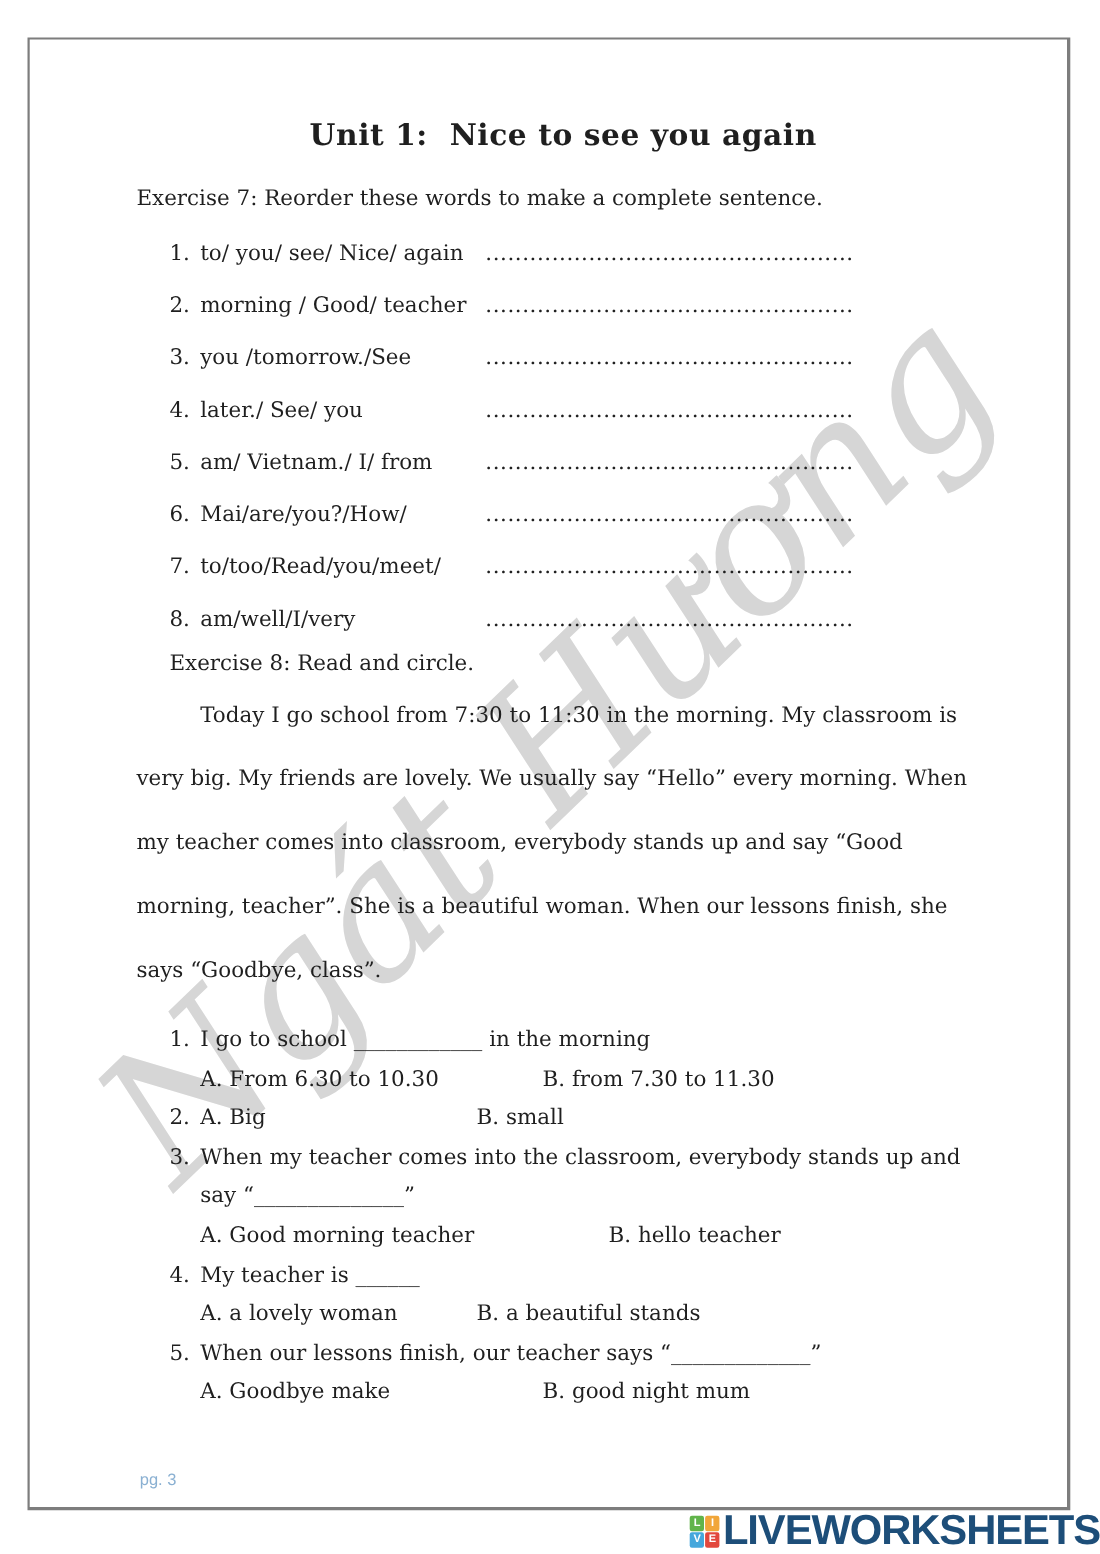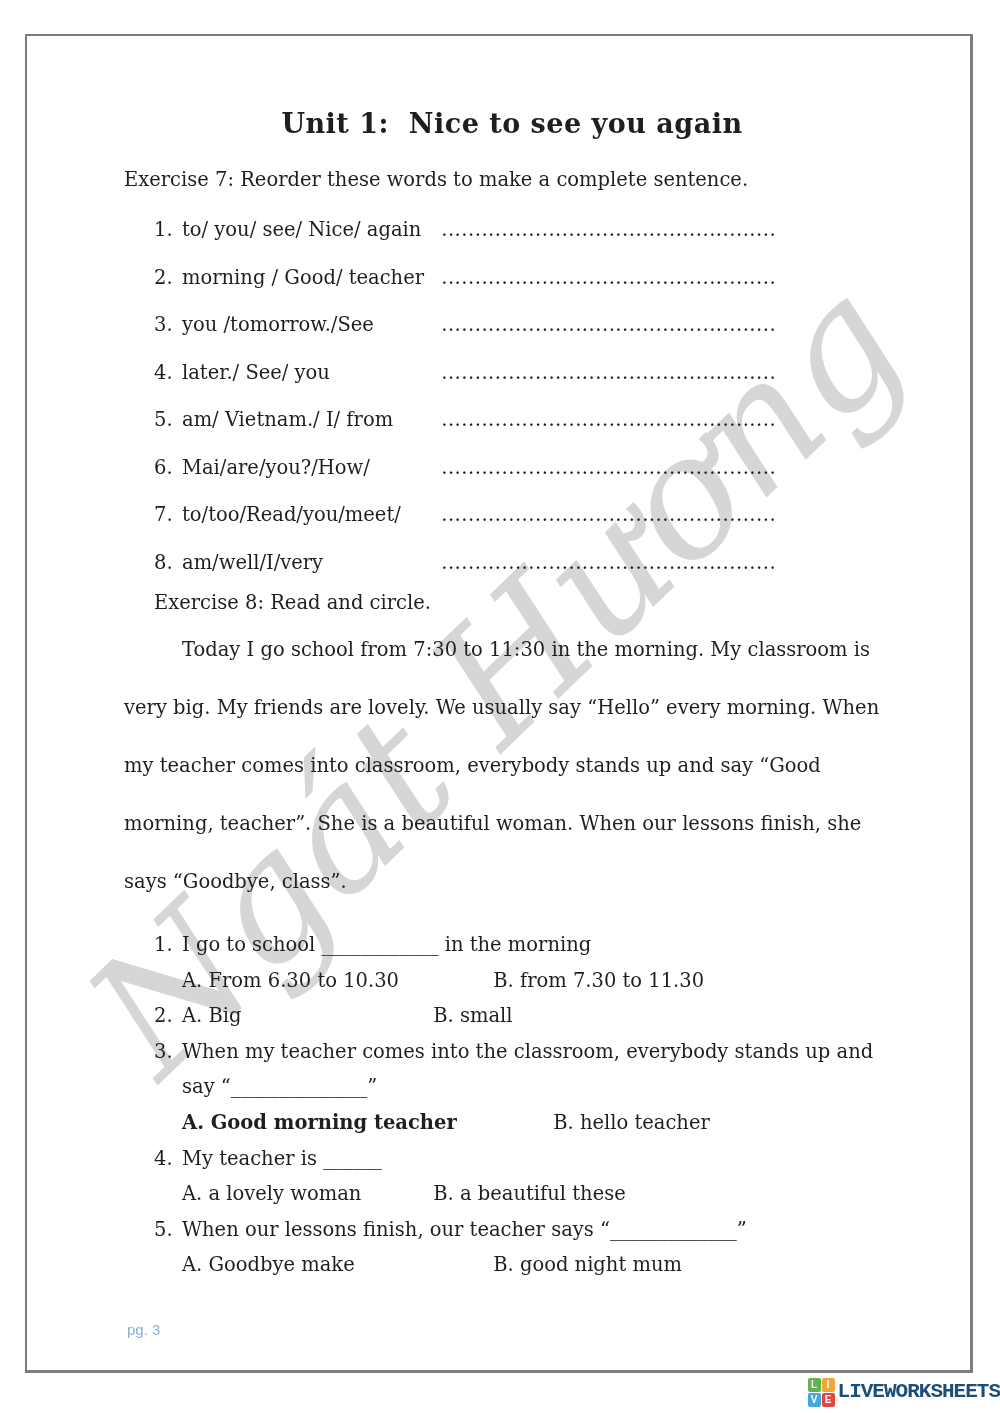--- a/index.html
+++ b/index.html
@@ -36,36 +36,36 @@
   .para-line { height:58px; line-height:58px; white-space:nowrap; font-size:19.5px; }
   .para-line.first { text-indent:58px; }
 
   .questions { margin-top:16px; font-size:19.5px; }
   .q { position:relative; }
   .q .num { position:absolute; left:30px; top:0; line-height:35.6px; }
   .q-line { line-height:35.6px; height:35.6px; padding-left:58px; white-space:nowrap; }
   .q-opts .optA { display:inline-block; }
   .q1 .optA { width:305px; }
   .q2 .optA { width:245px; }
-  .q3 .optA { width:365px;font-weight:bold; }
+  .q3 .optA { width:365px; }
   .q4 .optA { width:245px; }
   .q5 .optA { width:305px; }
 
-  .pg-label { position:absolute; left:100px; bottom:32px; z-index:1;
+  .pg-label { position:absolute; left:100px; bottom:16px; z-index:1;
     font-family:"Liberation Sans", sans-serif; font-size:15px; color:#8ab0d2; }
 
   .brand { position:absolute; right:0px; top:1374px; height:36px;
     display:flex; align-items:center; gap:3px; }
   .brand-icon { display:grid; grid-template-columns:13px 13px;
     grid-auto-rows:14px; gap:1px; }
   .brand-tile { color:#ffffff; font-family:"Liberation Sans", sans-serif;
     font-size:10px; font-weight:bold; text-align:center; line-height:14px;
     border-radius:2px; }
-  .brand-text { font-family:Liberation Mono, monospace; font-weight:bold;
-    font-size:21px; letter-spacing:-1px; color:#1d4e79; line-height:34px; }
+  .brand-text { font-family:Liberation Sans, sans-serif; font-weight:bold;
+    font-size:38px; letter-spacing:-1px; color:#1d4e79; line-height:34px; }
 </style>
 </head>
 <body>
 
 <div class="page">
   <div class="watermark">Ngát Hương</div>
 
   <div class="content">
     <div class="title">Unit 1:  Nice to see you again</div>
 
@@ -151,21 +151,21 @@
           <span class="optA">A. Good morning teacher</span>
           <span class="optB">B. hello teacher</span>
         </div>
       </div>
 
       <div class="q q4">
         <span class="num">4.</span>
         <div class="q-line">My teacher is ______</div>
         <div class="q-line q-opts">
           <span class="optA">A. a lovely woman</span>
-          <span class="optB">B. a beautiful these</span>
+          <span class="optB">B. a beautiful stands</span>
         </div>
       </div>
 
       <div class="q q5">
         <span class="num">5.</span>
         <div class="q-line">When our lessons finish, our teacher says “_____________”</div>
         <div class="q-line q-opts">
           <span class="optA">A. Goodbye make</span>
           <span class="optB">B. good night mum</span>
         </div>

